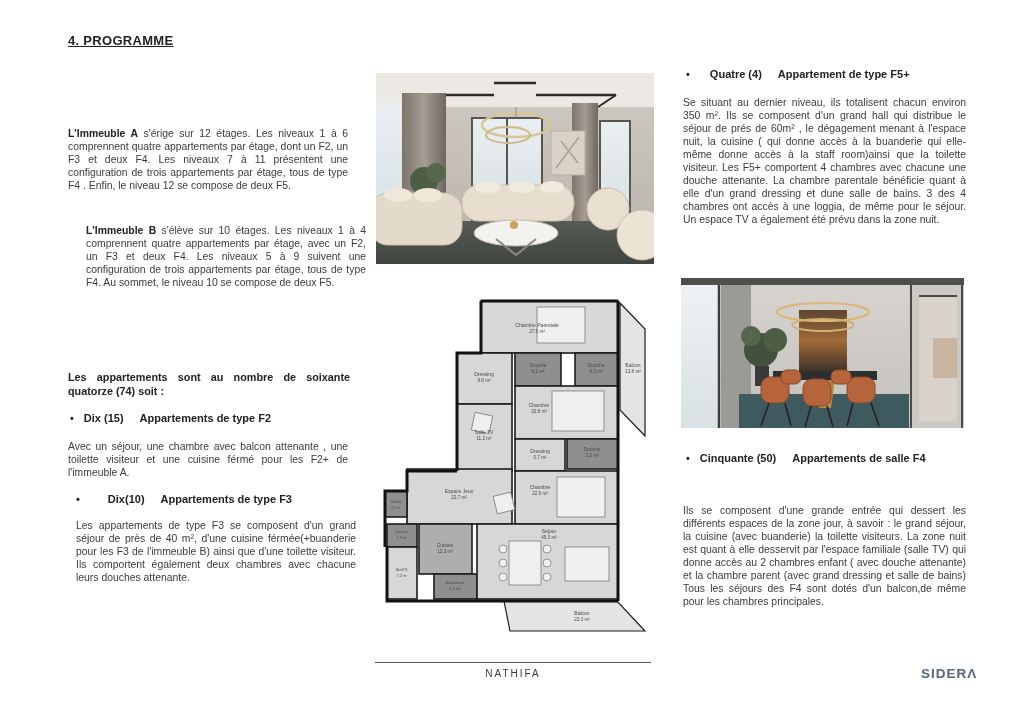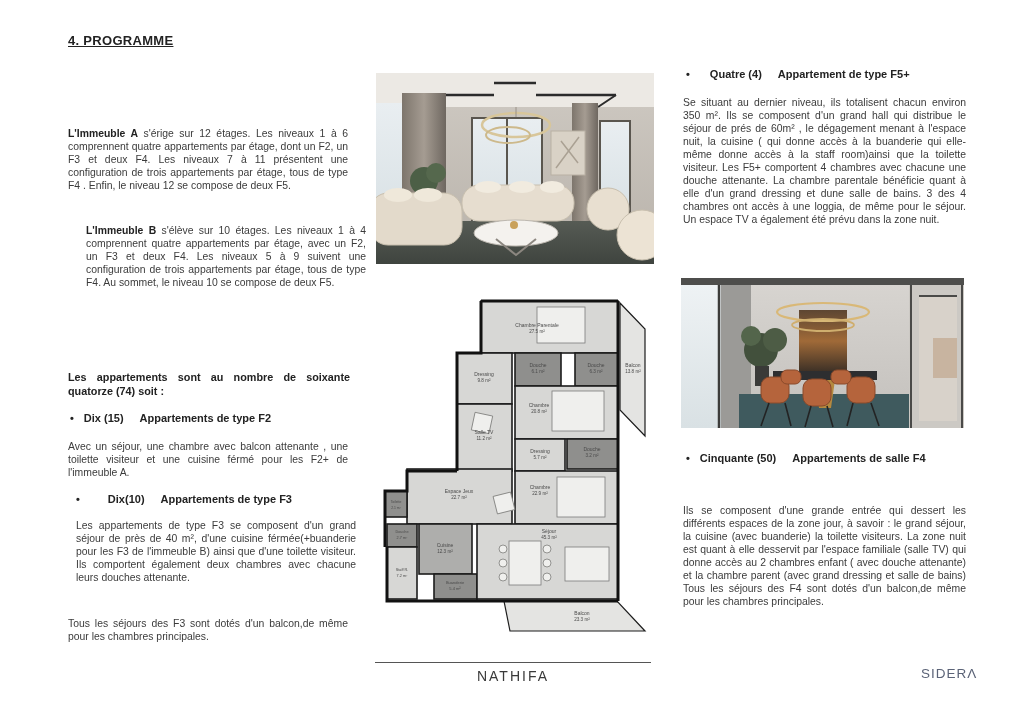--- a/index.html
+++ b/index.html
@@ -7,22 +7,22 @@
         font-family:"Liberation Sans", sans-serif;color:#3b3b3b;}
   .abs{position:absolute;}
   .doc-title{font-size:13px;font-weight:bold;color:#222;text-decoration:underline;letter-spacing:.3px;}
   .para{font-size:10.4px;line-height:13px;text-align:justify;}
   .para b{color:#222;}
   .lead-bold{font-size:10.8px;line-height:13.5px;font-weight:bold;color:#222;text-align:justify;}
   .bullet-row{display:flex;align-items:baseline;font-size:11px;font-weight:bold;color:#222;}
   .bullet-row .dot{margin-right:10px;font-size:11px;}
   .bullet-row .cnt{margin-right:16px;white-space:pre;}
   .footer-rule{border-top:1.2px solid #555;}
-  .nathifa{font-size:14px;letter-spacing:2px;color:#3a3a3a;text-align:center;}
-  .sidera{font-size:13.5px;color:#5b6377;letter-spacing:1px;font-weight:400;}
+  .nathifa{font-size:10px;letter-spacing:2px;color:#3a3a3a;text-align:center;}
+  .sidera{font-size:13.5px;color:#5b6377;letter-spacing:1px;font-weight:700;}
   svg text{font-family:"Liberation Sans",sans-serif;}
   .room-label{fill:#4a4a4a;}
 </style>
 </head>
 <body>
 
 <div class="page">
 
   <div class="abs doc-title" style="left:68px;top:33px;">4. PROGRAMME</div>
 
@@ -39,21 +39,20 @@
     <span>Appartements de type F2</span>
   </div>
   <div class="abs para" style="left:68px;top:440px;width:280px;">Avec un séjour, une chambre avec balcon attenante , une toilette visiteur et une cuisine férmé pour les F2+ de l'immeuble A.</div>
 
   <div class="abs bullet-row" style="left:76px;top:493px;width:276px;">
     <span class="dot" style="margin-right:28px;">•</span>
     <span class="cnt">Dix(10)</span>
     <span>Appartements de type F3</span>
   </div>
   <div class="abs para" style="left:68px;top:519px;width:280px;margin-left:8px;">Les appartements de type F3 se composent d'un grand séjour de près de 40 m², d'une cuisine férmée(+buanderie pour les F3 de l'immeuble B) ainsi que d'une toilette visiteur. Ils comportent également  deux chambres avec chacune leurs douches attenante.</div>
-  <div class="abs para" style="left:68px;top:617px;width:280px;">Tous les séjours des F3 sont dotés d'un balcon,de même pour les chambres principales.</div>
 
   <svg class="abs" style="left:376px;top:73px;" width="278" height="191" viewBox="0 0 278 191">
     <defs>
       <linearGradient id="wallg" x1="0" y1="0" x2="0" y2="1">
         <stop offset="0" stop-color="#cfcac3"></stop>
           <stop offset="1" stop-color="#b8b2aa"></stop>
       </linearGradient>
       <linearGradient id="wing" x1="0" y1="0" x2="0" y2="1">
         <stop offset="0" stop-color="#e9eef1"></stop>
           <stop offset="1" stop-color="#d7e0e4"></stop>

